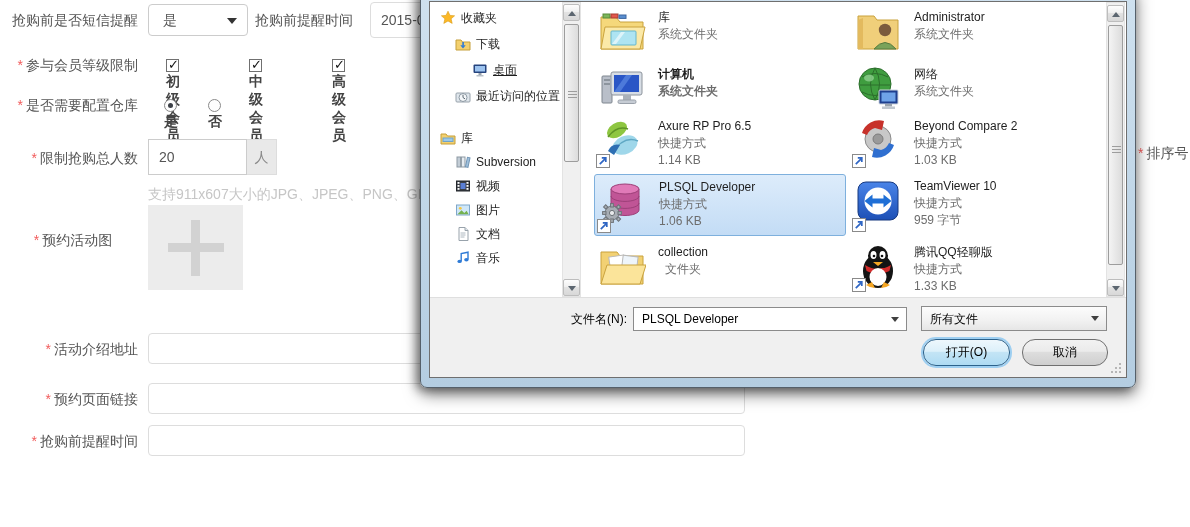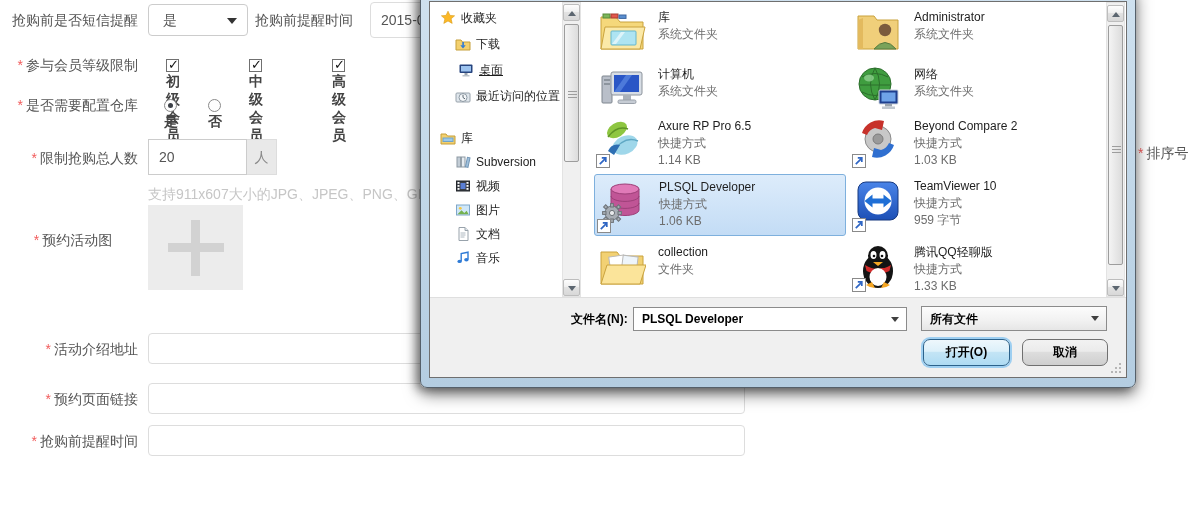--- a/index.html
+++ b/index.html
@@ -58,28 +58,28 @@
   .grip { position:absolute; left:3px; width:9px; height:1px; background:#9d9d9d; box-shadow:0 3px #9d9d9d, 0 -3px #9d9d9d; }
   .dlg-files { position:absolute; left:153px; top:0; width:522px; height:295px; background:#fff; }
   .file-item { position:absolute; width:252px; cursor:default; }
   .file-item.selected { background:linear-gradient(#ddecfb,#c3dcf5); border:1px solid #7eb0dd; border-radius:3px; }
   .ficon { position:absolute; left:4px; top:3px; width:48px; height:48px; }
   .fshort { position:absolute; left:2px; top:38px; width:14px; height:14px; }
   .ftext { position:absolute; left:64px; top:4px; font-size:12px; line-height:17px; white-space:nowrap; }
   .fname { color:#1e1e1e; }
   .fmeta { color:#6d6d6d; }
   .dlg-footer { position:absolute; left:0; top:295px; width:696px; height:80px; background:#f0f0f0;
-    border-top:1px solid #dfdfdf;font-weight:bold; }
+    border-top:1px solid #dfdfdf; }
   .fn-label { position:absolute; left:141px; top:13px; font-size:12px; color:#000; }
   .combo { position:absolute; border:1px solid #8b8b8b; background:#fff; font-size:12px; color:#000; }
   .combo .cval { position:absolute; left:8px; top:4px; white-space:nowrap; }
   .combo .carrow { position:absolute; right:7px; top:9px; width:0; height:0; border-left:4px solid transparent;
     border-right:4px solid transparent; border-top:5px solid #404040; }
   .combo.filter { background:linear-gradient(#fcfcfc,#f1f1f1 60%,#e6e6e6); }
-  .w7btn { position:absolute; height:27px; border:1px solid #707070; border-radius:7px;
+  .w7btn { position:absolute; height:27px; border:1px solid #707070; border-radius:13px;
     background:linear-gradient(#f2f2f2,#ebebeb 45%,#dddddd 50%,#cfcfcf); font-size:12px; color:#000;
     text-align:center; line-height:25px; }
   .w7btn.default { border:1px solid #2c628b; box-shadow:0 0 0 2px #9ecff1; background:linear-gradient(#eef7fc,#dcf0fa 45%,#c3e4f5 50%,#aedbf3); }
   .resize-grip { position:absolute; right:5px; bottom:4px; width:12px; height:12px; }
   .resize-grip i { position:absolute; width:2px; height:2px; background:#b6b6b6; }
 </style>
 </head>
 <body>
 
 <div class="stage">
@@ -143,21 +143,21 @@
 
       <div class="dlg-nav" id="dlg-nav">
           <div class="nav-item" style="top: 8px; left: 10px;"><span class="nicon"><svg viewBox="0 0 16 16">
                 <path d="M8 1.2l2 4.2 4.6.4-3.5 3 1.1 4.6L8 11 3.8 13.4l1.1-4.6-3.5-3 4.6-.4z" fill="#fcb826" stroke="#d89a14" stroke-width=".6"></path>
               </svg></span><span>收藏夹</span></div>
           <div class="nav-item" style="top: 34px; left: 25px;"><span class="nicon"><svg viewBox="0 0 16 16">
                 <path d="M1 4h5l1.5 2H15v8H1z" fill="#f3d06e" stroke="#c59f3a"></path>
                 <rect x="7.3" y="6" width="1.6" height="3.6" fill="#2f7bd6"></rect>
                 <path d="M5.3 9.2h5.4L8 12.6z" fill="#2f7bd6"></path>
               </svg></span><span>下载</span></div>
-          <div class="nav-item" style="top: 60px; left: 28px; text-decoration: underline;"><span class="nicon"><svg viewBox="0 0 16 16">
+          <div class="nav-item" style="top: 60px; left: 42px; text-decoration: underline;"><span class="nicon"><svg viewBox="0 0 16 16">
                 <rect x="1.5" y="2.5" width="13" height="8.5" rx="1" fill="#26447e"></rect>
                 <rect x="3" y="4" width="10" height="5.5" fill="#9cc3ef"></rect>
                 <rect x="6.5" y="11" width="3" height="2" fill="#9aa3ad"></rect>
                 <rect x="4.5" y="13" width="7" height="1.5" fill="#b9c1c9"></rect>
               </svg></span><span>桌面</span></div>
           <div class="nav-item" style="top: 86px; left: 25px;"><span class="nicon"><svg viewBox="0 0 16 16">
                 <rect x="1" y="5" width="14" height="9" rx="1" fill="#dfe6ec" stroke="#98a2ab"></rect>
                 <circle cx="8" cy="9.5" r="4" fill="#f4f7f9" stroke="#8d99a3"></circle>
                 <path d="M8 6.8V9.5l2 1.4" stroke="#5a6670" fill="none"></path>
               </svg></span><span>最近访问的位置</span></div>
@@ -230,21 +230,21 @@
                 <path d="M4 8h16l3 4h21v29H4z" fill="#f0cf7a" stroke="#c9a23c"></path>
                 <path d="M4 41V12l5-2v31z" fill="#e3ba5e"></path>
                 <circle cx="31" cy="22" r="6.2" fill="#7b5b3d"></circle>
                 <path d="M20 41q11-13 22 0z" fill="#7aa35a" stroke="#587a3e"></path>
               </svg></span>
             <div class="ftext">
               <div class="fname">Administrator</div>
               <div class="fmeta">系统文件夹</div>
             </div>
           </div>
-          <div class="file-item" style="left: 11px; top: 60px; height: 55px;">
+          <div class="file-item" style="left: 11px; top: 60px; height: 55px; font-weight: bold;">
             <span class="ficon"><svg viewBox="0 0 48 48">
                 <rect x="4" y="11" width="10" height="27" rx="1" fill="#b9bfc9" stroke="#7e868f"></rect>
                 <rect x="6" y="14" width="6" height="2" fill="#8d959e"></rect>
                 <rect x="6" y="18" width="6" height="2" fill="#8d959e"></rect>
                 <rect x="13" y="7" width="31" height="23" rx="2" fill="#d7dde5" stroke="#8d949c"></rect>
                 <rect x="16" y="10" width="25" height="17" fill="#2a56c6"></rect>
                 <path d="M16 27l12-17h6L22 27z" fill="#4d7ada"></path>
                 <rect x="25" y="30" width="8" height="5" fill="#aab1ba"></rect>
                 <rect x="20" y="35" width="18" height="3.5" rx="1.5" fill="#c6ccd4" stroke="#9aa1aa"></rect>
               </svg></span>
@@ -349,21 +349,21 @@
             <span class="fshort" style="top: 44px;"><svg viewBox="0 0 14 14">
                 <rect x="0.5" y="0.5" width="13" height="13" fill="#fff" stroke="#8a8a8a"></rect>
                 <path d="M3.8 10.2L9.6 4.4M5.8 3.9h4v4" fill="none" stroke="#2f66c4" stroke-width="1.7"></path>
               </svg></span>
             <div class="ftext">
               <div class="fname">TeamViewer 10</div>
               <div class="fmeta">快捷方式</div>
               <div class="fmeta">959 字节</div>
             </div>
           </div>
-          <div class="file-item" style="left: 11px; top: 238px; height: 56px;">
+          <div class="file-item" style="left: 11px; top: 238px; height: 56px; text-align: center;">
             <span class="ficon"><svg viewBox="0 0 48 48">
                 <path d="M3 9h16l3 4h23v28H3z" fill="#f2d173" stroke="#c9a23c"></path>
                 <rect x="12" y="13" width="15" height="19" fill="#fff" stroke="#b9b9b9" transform="rotate(-8 19.5 22.5)"></rect>
                 <rect x="24" y="13" width="15" height="19" fill="#eef5fb" stroke="#b9b9b9" transform="rotate(7 31.5 22.5)"></rect>
                 <path d="M3 41l6-19h39l-6 19z" fill="#fbe49a" stroke="#caa33e"></path>
               </svg></span>
             <div class="ftext">
               <div class="fname">collection</div>
               <div class="fmeta">文件夹</div>
             </div>

